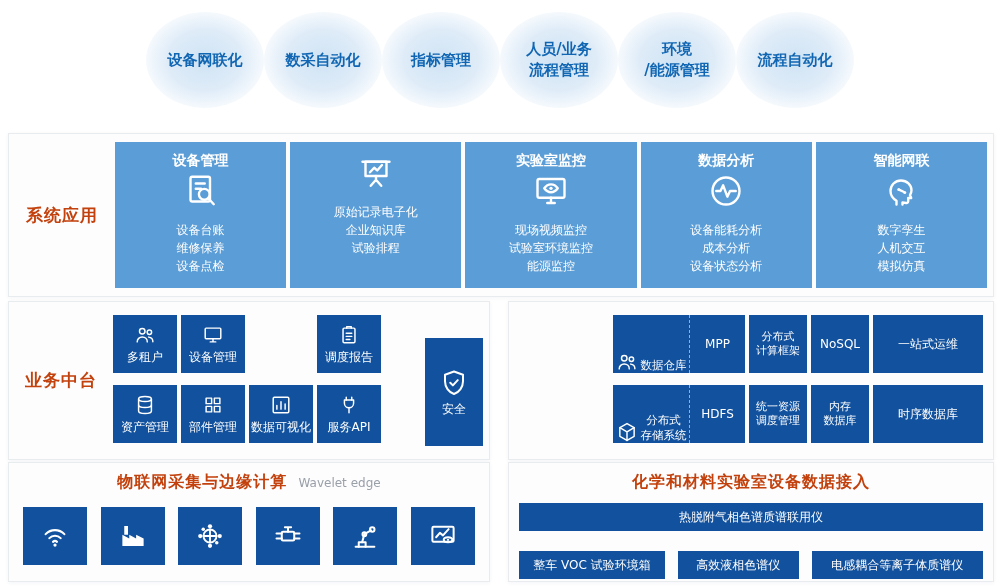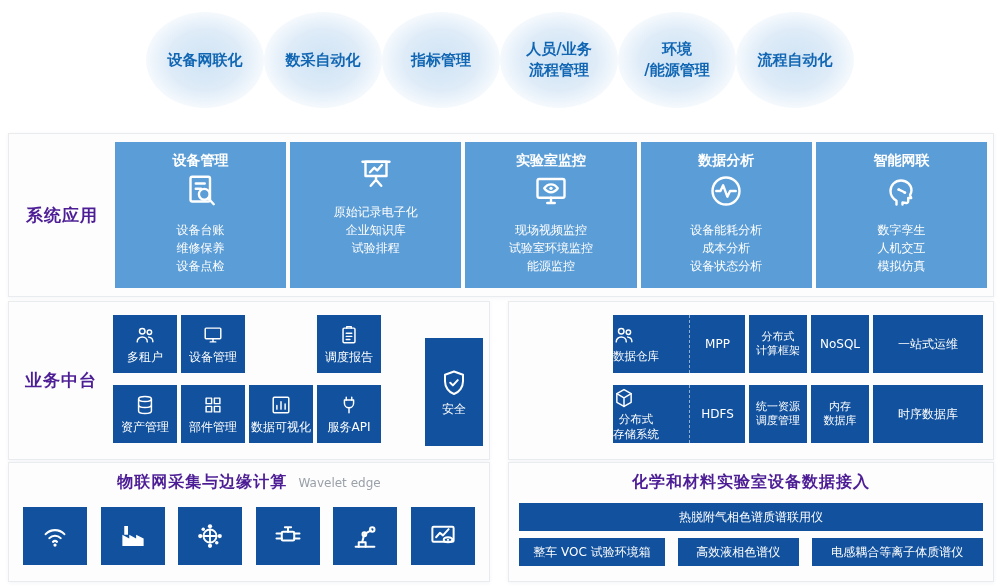--- a/index.html
+++ b/index.html
@@ -1,19 +1,19 @@
 <!DOCTYPE html>
 <html><head>
 <meta charset="utf-8">
 <style>
   html,body{margin:0;padding:0}
   body{font-family:"DejaVu Sans","Liberation Sans",sans-serif;background:#fff}
   .stage{position:relative;width:1000px;height:588px;background:#fff;overflow:hidden}
   .pre{white-space:pre-line}
-  .section-label{color:#4c1d95;font-weight:700;font-size:17px;letter-spacing:1px}
+  .section-label{color:#c2410c;font-weight:700;font-size:17px;letter-spacing:1px}
   .panel{position:absolute;background:#fdfdfe;border:1px solid #e9ecef;box-shadow:0 1px 4px rgba(30,60,110,.05)}
 
   
   .bubbles{position:absolute;left:38px;top:12px;width:924px;height:102px;display:flex;justify-content:center}
   .bubble{width:118px;height:96px;display:flex;align-items:center;justify-content:center;text-align:center;border-radius:50%;
     background:radial-gradient(ellipse at center,#cfe3f4 0%,#dfecf8 45%,rgba(244,249,253,.3) 78%,rgba(255,255,255,0) 100%);
     color:#1166b3;font-weight:700;font-size:15px;line-height:1.4;white-space:pre-line}
 
   
   .panel-apps{left:8px;top:133px;width:984px;height:162px;display:flex;align-items:stretch}
@@ -37,42 +37,42 @@
 
   .panel-business{left:8px;top:301px;width:480px;height:157px}
   .panel-data{left:508px;top:301px;width:484px;height:157px}
   .b-tile{width:64px;height:58px}
   .t-r1c1{left:104px;top:13px}.t-r1c2{left:172px;top:13px}.t-r1c3{left:240px;top:13px}.t-r1c4{left:308px;top:13px}
   .t-r2c1{left:104px;top:83px}.t-r2c2{left:172px;top:83px}.t-r2c3{left:240px;top:83px}.t-r2c4{left:308px;top:83px}
   .t-sec{left:416px;top:36px;width:58px;height:108px}
 
   
   .combo{flex-direction:row;gap:0;width:132px;height:58px}
-  .combo-a{flex:0 0 76px;height:100%;display:flex;flex-direction:column;align-items:flex-start;justify-content:center;gap:3px;border-right:1px dashed rgba(255,255,255,.55)}
+  .combo-a{flex:0 0 76px;height:100%;display:flex;flex-direction:row;align-items:flex-end;justify-content:center;gap:3px;border-right:1px dashed rgba(255,255,255,.55)}
   .combo-a .tile-label{font-size:11.5px;line-height:1.3}
   .combo-b{flex:1;display:flex;align-items:center;justify-content:center;font-size:12px}
   .d-r1{top:13px}.d-r2{top:83px}
   .d-combo{left:104px}
   .d-c2{left:240px;width:58px;height:58px}
   .d-c3{left:302px;width:58px;height:58px}
   .d-c4{left:364px;width:110px;height:58px}
 
   
   .panel-iot{left:8px;top:462px;width:480px;height:118px}
   .iot-header{text-align:center;padding-top:9px}
   .iot-title{display:inline;font-size:16px}
   .iot-sub{display:inline;color:#9aa0a8;font-size:12px;font-weight:400;margin-left:6px}
   .iot-tiles{position:absolute;left:14px;right:14px;top:44px;display:flex;justify-content:space-between}
   .iot-tile{position:static;width:64px;height:58px}
 
   
   .panel-lab{left:508px;top:462px;width:484px;height:118px}
   .lab-header{text-align:center;padding-top:9px;font-size:16px}
   .lab-rows{position:absolute;left:10px;right:10px;top:40px}
-  .lab-row{display:flex;gap:13px;margin-bottom:7px}
+  .lab-row{display:flex;gap:13px;margin-bottom:20px}
   .lab-tile{position:static;height:28px;flex:1;flex-direction:row;font-size:12px}
   .lab-w1{flex:1.15}.lab-w2{flex:0.95}.lab-w3{flex:1.35}
 </style>
 </head>
 <body>
 
 <div class="stage">
 
   <div class="bubbles">
     <div class="bubble"><span>设备网联化</span></div>

